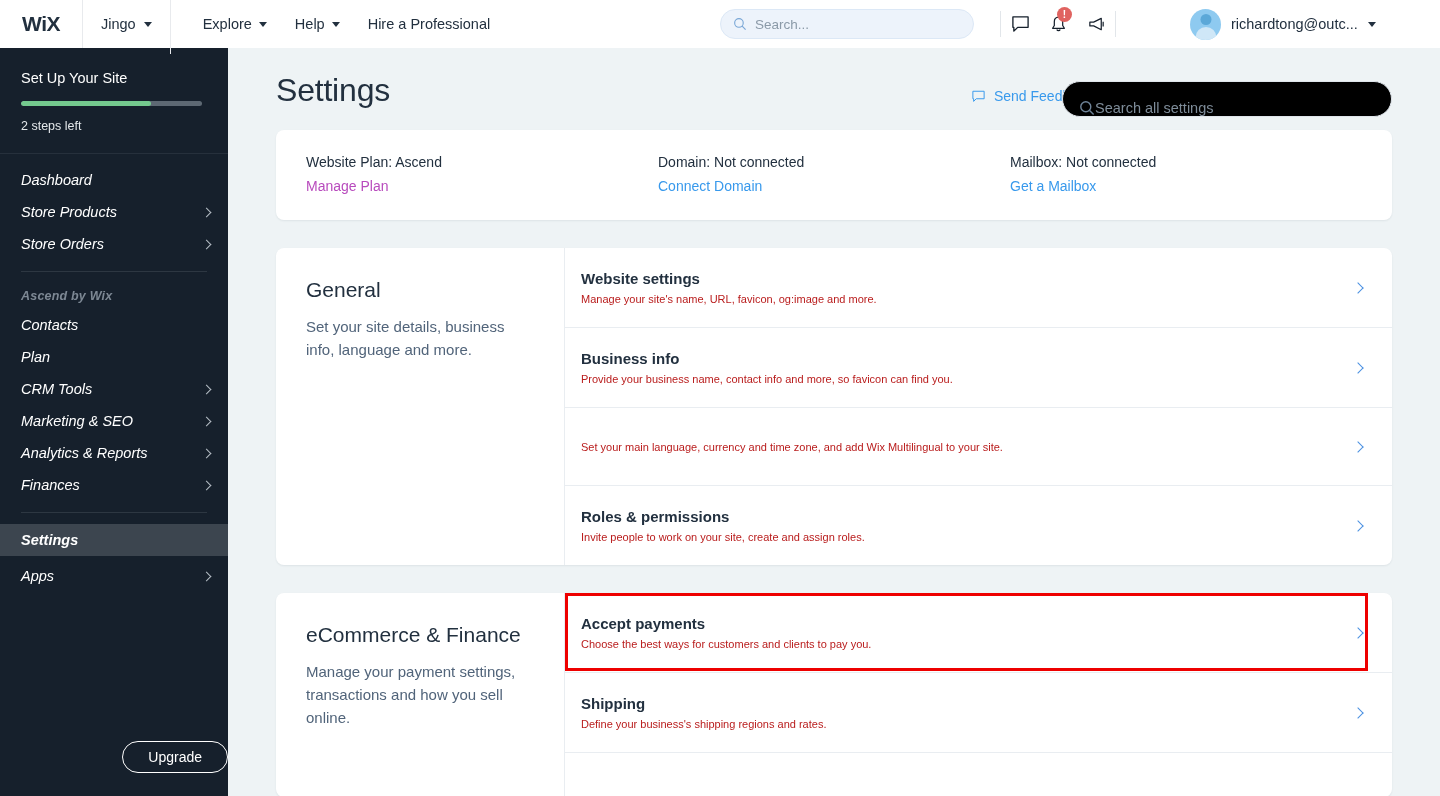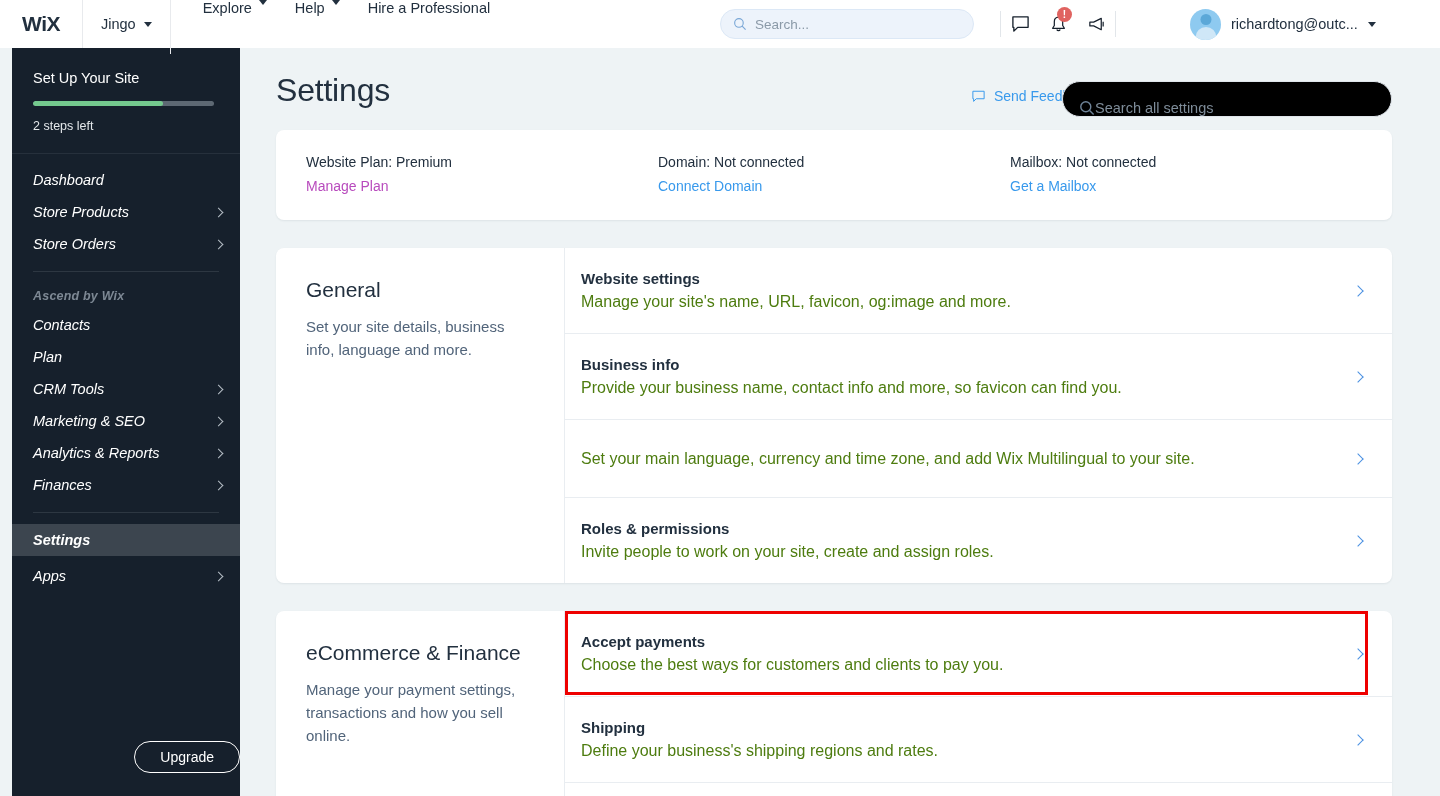--- a/index.html
+++ b/index.html
@@ -24,21 +24,21 @@
     border-right: 1px solid #e8eaed;
   }
   .wix-logo { font-size: 21px; font-weight: 700; color: #22303f; letter-spacing: -0.5px; }
   .site-cell {
     height: 60px; display: flex; align-items: center; gap: 8px;
     padding: 0 18px; border-right: 1px solid #e8eaed;
   }
   .site-name { font-size: 14.5px; color: #22303f; }
   .nav-links { display: flex; align-items: center; height: 48px; padding-left: 18px; gap: 0; }
   .nav-item {
-    display: flex; align-items: flex-start; gap: 7px;
+    display: flex; align-items: center; gap: 7px;
     font-size: 14.5px; color: #22303f;
     padding: 0 14px; height: 48px; cursor: pointer;
   }
   .caret {
     width: 0; height: 0;
     border-left: 4.5px solid transparent;
     border-right: 4.5px solid transparent;
     border-top: 5px solid #22303f;
     display: inline-block;
   }
@@ -91,21 +91,20 @@
     width: 21px; height: 18px; border-radius: 11px 11px 0 0; background: #cfe7f7;
   }
   .user-email { font-size: 14.5px; color: #22303f; }
 
   
   .sidebar {
     position: absolute; top: 48px; left: 0;
     width: 228px; height: 748px;
     background: #16202c;
     z-index: 15;
-    margin-left: 12px;
   }
   .setup-block { padding: 22px 21px 20px 21px; border-bottom: 1px solid #26303c; }
   .setup-title { font-size: 14.5px; color: #ffffff; font-weight: 400; margin-bottom: 15px; }
   .progress-track {
     width: 181px; height: 5px; border-radius: 3px; background: #5d6873;
     overflow: hidden; margin-bottom: 13px;
   }
   .progress-fill { height: 5px; border-radius: 3px; background: #74c98e; }
   .setup-sub { font-size: 12.5px; color: #e3e7ea; }
 
@@ -191,21 +190,21 @@
   .row {
     position: relative;
     display: flex; align-items: center; justify-content: space-between;
     padding: 22px 28px 22px 16px;
     border-bottom: 1px solid #e9edf1;
     cursor: pointer;
     min-height: 78px;
   }
   .row:last-child { border-bottom: none; }
   .row-title { font-size: 15px; font-weight: 700; color: #22303f; margin-bottom: 6px; }
-  .row-desc { font-size: 16px; color: #4d7c0f; }
+  .row-desc { font-size: 11px; color: #b91c1c; }
   .chev-blue {
     width: 8px; height: 8px;
     border-right: 1.6px solid #4a90e2; border-top: 1.6px solid #4a90e2;
     transform: rotate(45deg); flex: none; margin-right: 2px;
   }
   .highlight-box {
     position: absolute;
     left: 0px; top: 0px; right: 24px; bottom: 1px;
     border: 3px solid #ee0000;
     pointer-events: none;
@@ -362,21 +361,21 @@
         <line x1="10.6" y1="10.6" x2="14.6" y2="14.6" stroke="#6f8499" stroke-width="1.4"></line>
       </svg>
       <span class="ph">Search all settings</span>
     </div>
   </div>
 
   <div class="scroll-area">
 
     <div class="card info-card">
       <div class="info-col">
-        <div class="info-title">Website Plan: Premium</div>
+        <div class="info-title">Website Plan: Ascend</div>
         <div class="info-link purple">Manage Plan</div>
       </div>
       <div class="info-col">
         <div class="info-title">Domain: Not connected</div>
         <div class="info-link blue">Connect Domain</div>
       </div>
       <div class="info-col">
         <div class="info-title">Mailbox: Not connected</div>
         <div class="info-link blue">Get a Mailbox</div>
       </div>

